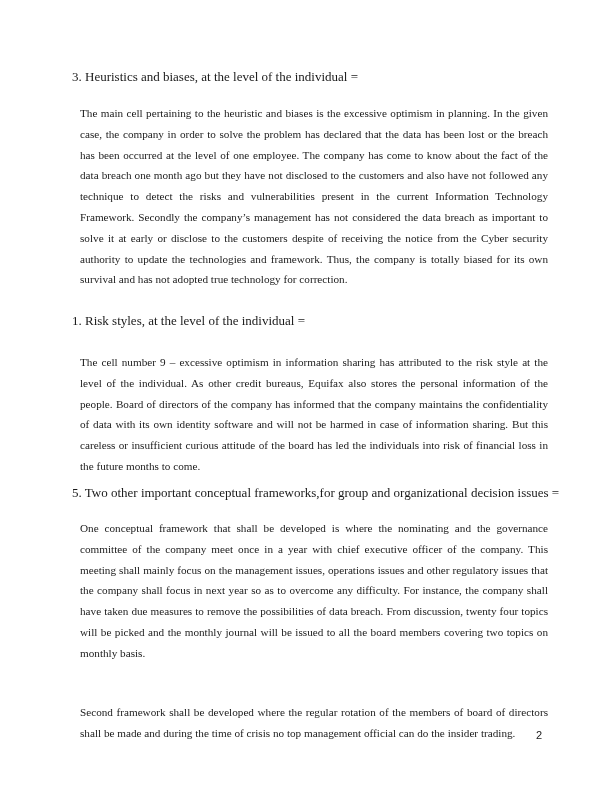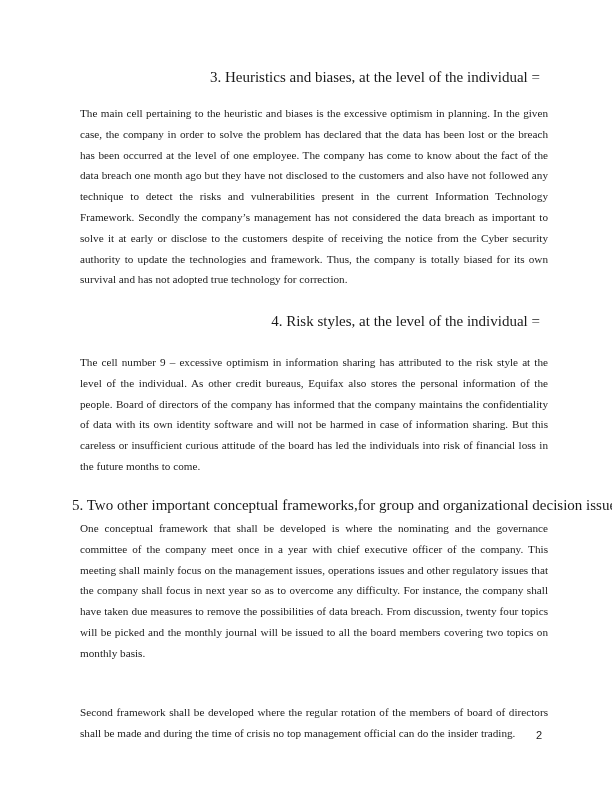--- a/index.html
+++ b/index.html
@@ -18,24 +18,23 @@
     .page {
       position: absolute;
       left: 72px;
       top: 0;
       width: 468px;
     }
     .heading {
       position: absolute;
       left: 0;
       width: 468px;
-      font-size: 15px;
+      font-size: 13px;
       line-height: 14px;
       white-space: nowrap;
-      text-align: right;
     }
     .para {
       position: absolute;
       left: 0;
       width: 468px;
       font-size: 11.2px;
       line-height: 20.8px;
       text-align: justify;
       margin: 8px;
     }
@@ -53,25 +52,25 @@
   </style>
 </head>
 <body>
 
 <div class="page">
 
   <div class="heading" style="top:70px;">3. Heuristics and biases, at the level of the individual =</div>
 
   <p class="para" style="top:95px;">The main cell pertaining to the heuristic and biases is the excessive optimism in planning. In the given case, the company in order to solve the problem has declared that the data has been lost or the breach has been occurred at the level of one employee. The company has come to know about the fact of the data breach one month ago but they have not disclosed to the customers and also have not followed any technique to detect the risks and vulnerabilities present in the current Information Technology Framework. Secondly the company’s management has not considered the data breach as important to solve it at early or disclose to the customers despite of receiving the notice from the Cyber security authority to update the technologies and framework. Thus, the company is totally biased for its own survival and has not adopted true technology for correction.</p>
 
-  <div class="heading" style="top:314px;">4. Risk styles, at the level of the individual =</div>
+  <div class="heading" style="top:314px;">1. Risk styles, at the level of the individual =</div>
 
   <p class="para" style="top:344px;">The cell number 9 – excessive optimism in information sharing has attributed to the risk style at the level of the individual. As other credit bureaus, Equifax also stores the personal information of the people. Board of directors of the company has informed that the company maintains the confidentiality of data with its own identity software and will not be harmed in case of information sharing. But this careless or insufficient curious attitude of the board has led the individuals into risk of financial loss in the future months to come.</p>
 
-  <div class="heading" style="top:498px;">5. Two other important conceptual frameworks,for group and organizational decision issues =</div>
+  <div class="heading" style="top:486px;">5. Two other important conceptual frameworks,for group and organizational decision issues =</div>
 
   <p class="para" style="top:510px;">One conceptual framework that shall be developed is where the nominating and the governance committee of the company meet once in a year with chief executive officer of the company. This meeting shall mainly focus on the management issues, operations issues and other regulatory issues that the company shall focus in next year so as to overcome any difficulty. For instance, the company shall have taken due measures to remove the possibilities of data breach. From discussion, twenty four topics will be picked and the monthly journal will be issued to all the board members covering two topics on monthly basis.</p>
 
   <p class="para" style="top:694px;">Second framework shall be developed where the regular rotation of the members of board of directors shall be made and during the time of crisis no top management official can do the insider trading.</p>
 
 </div>
 
 <div class="page-number">2</div>
 
 </body></html>

